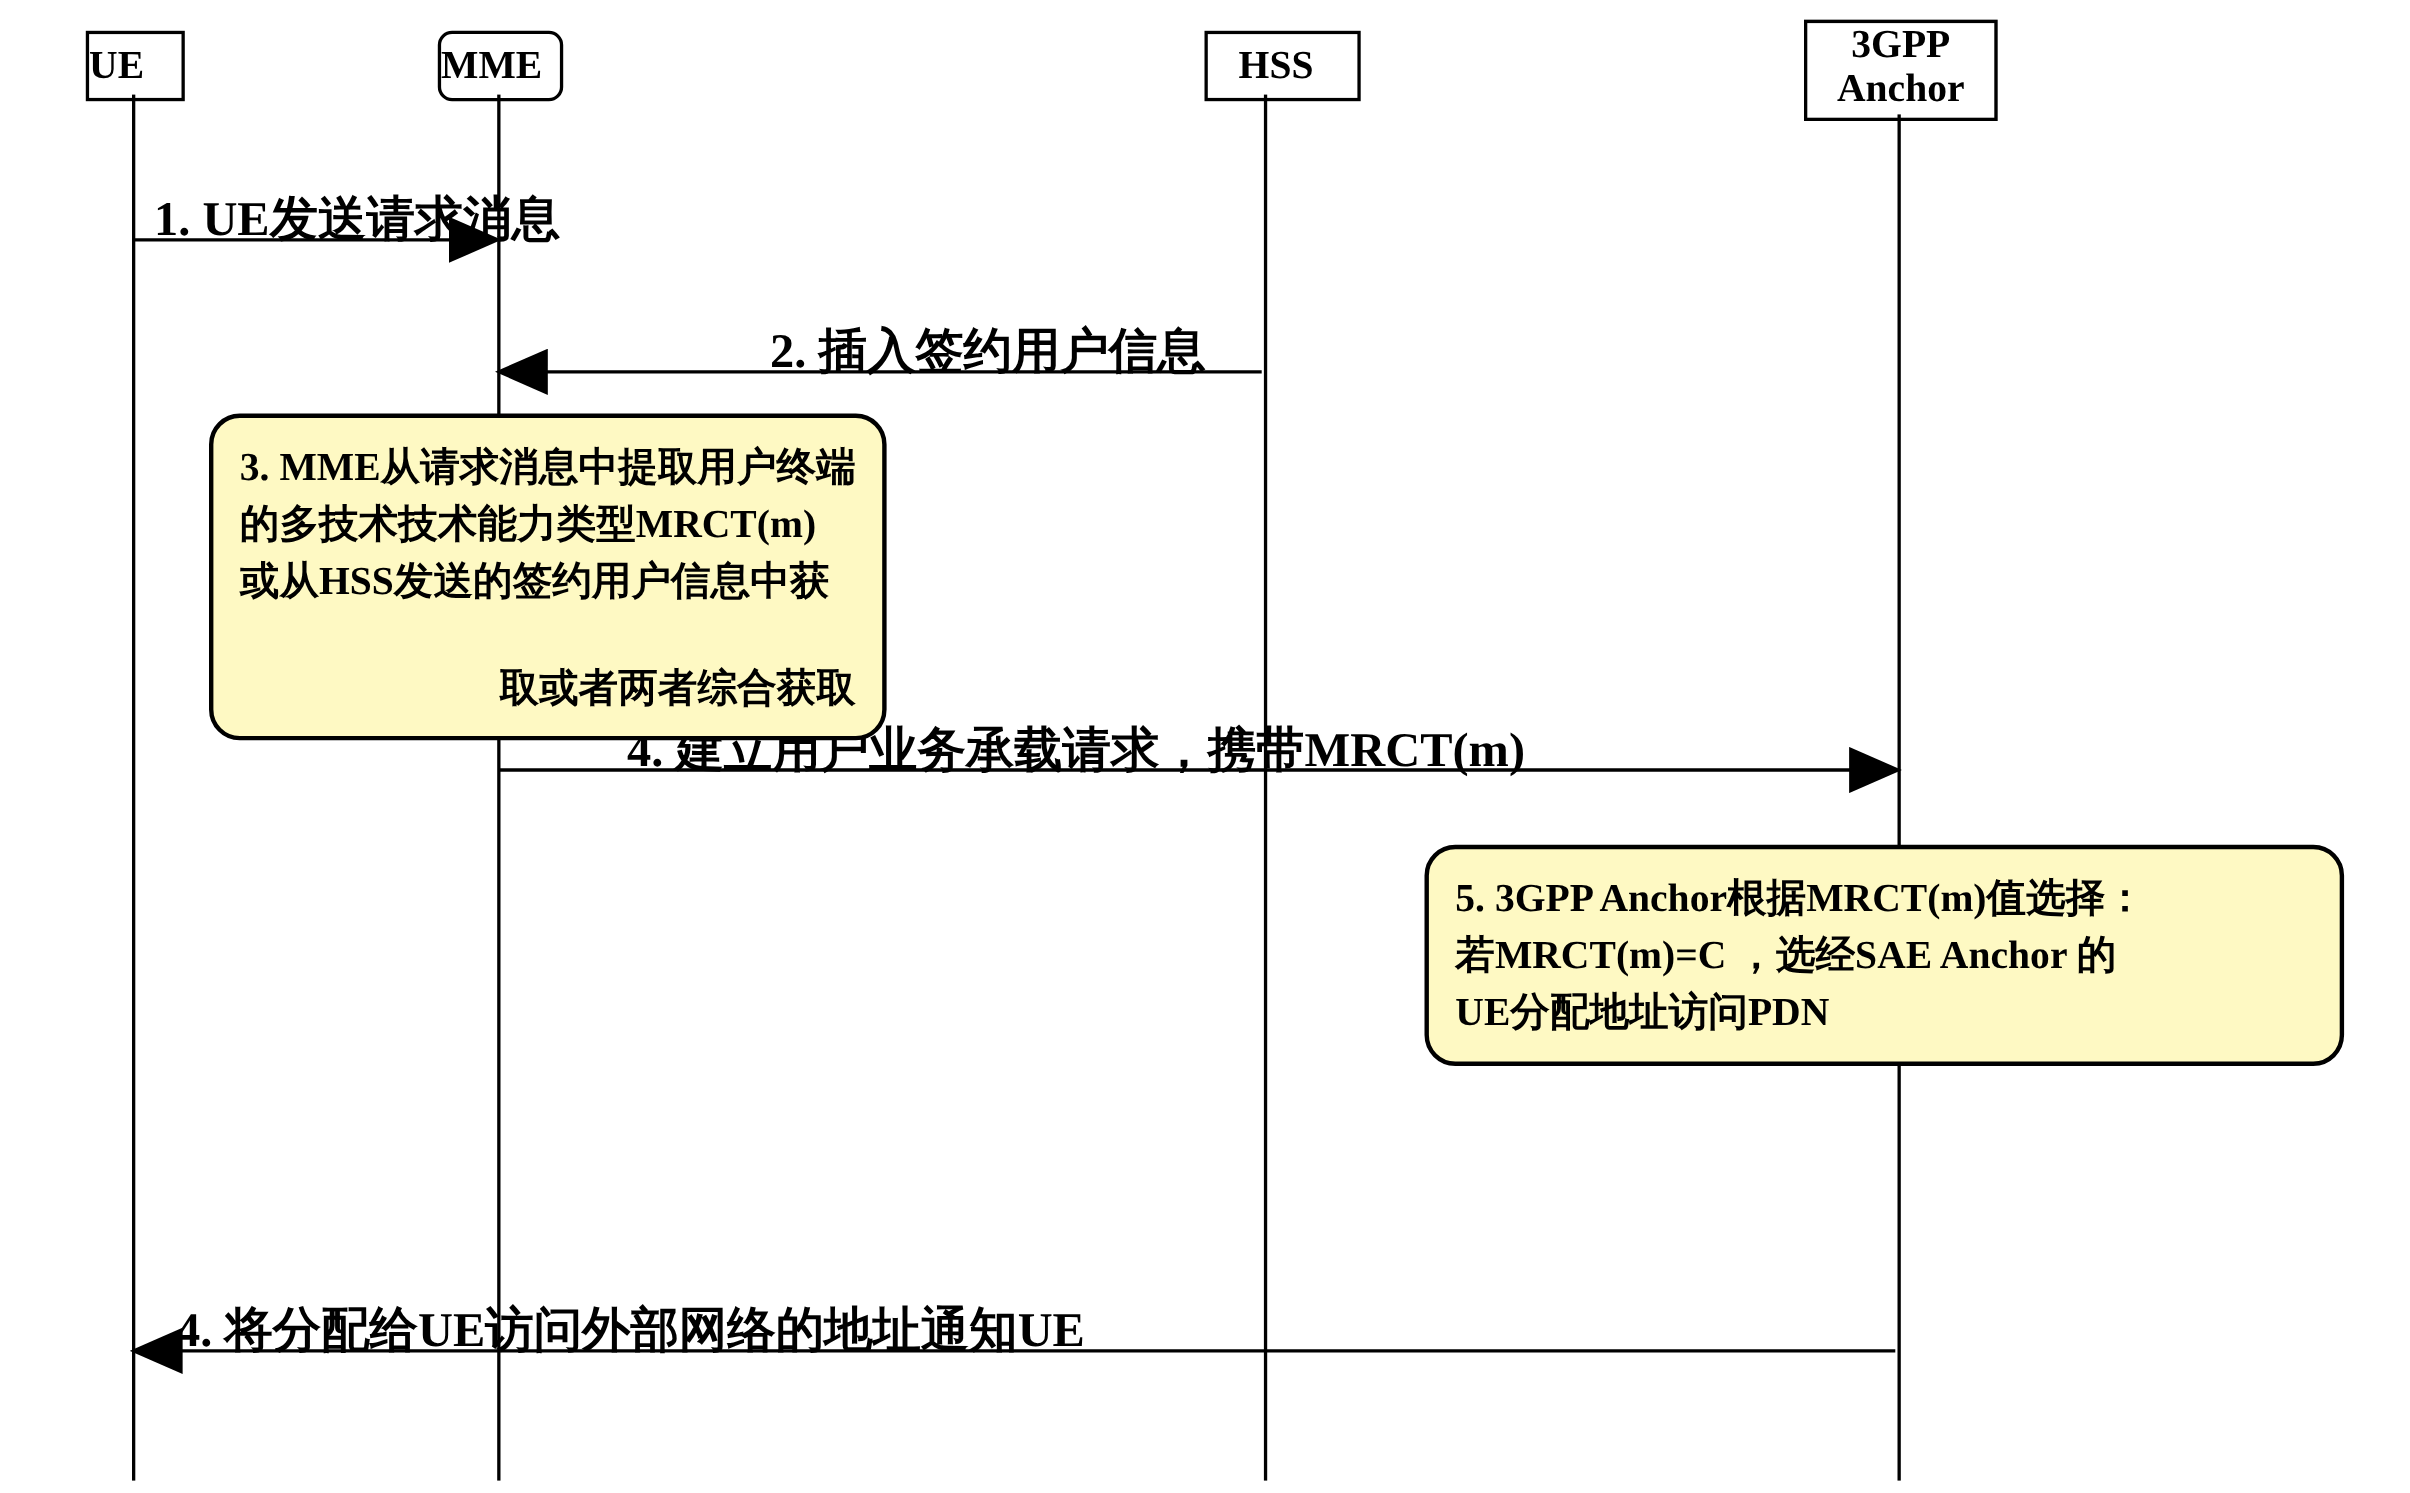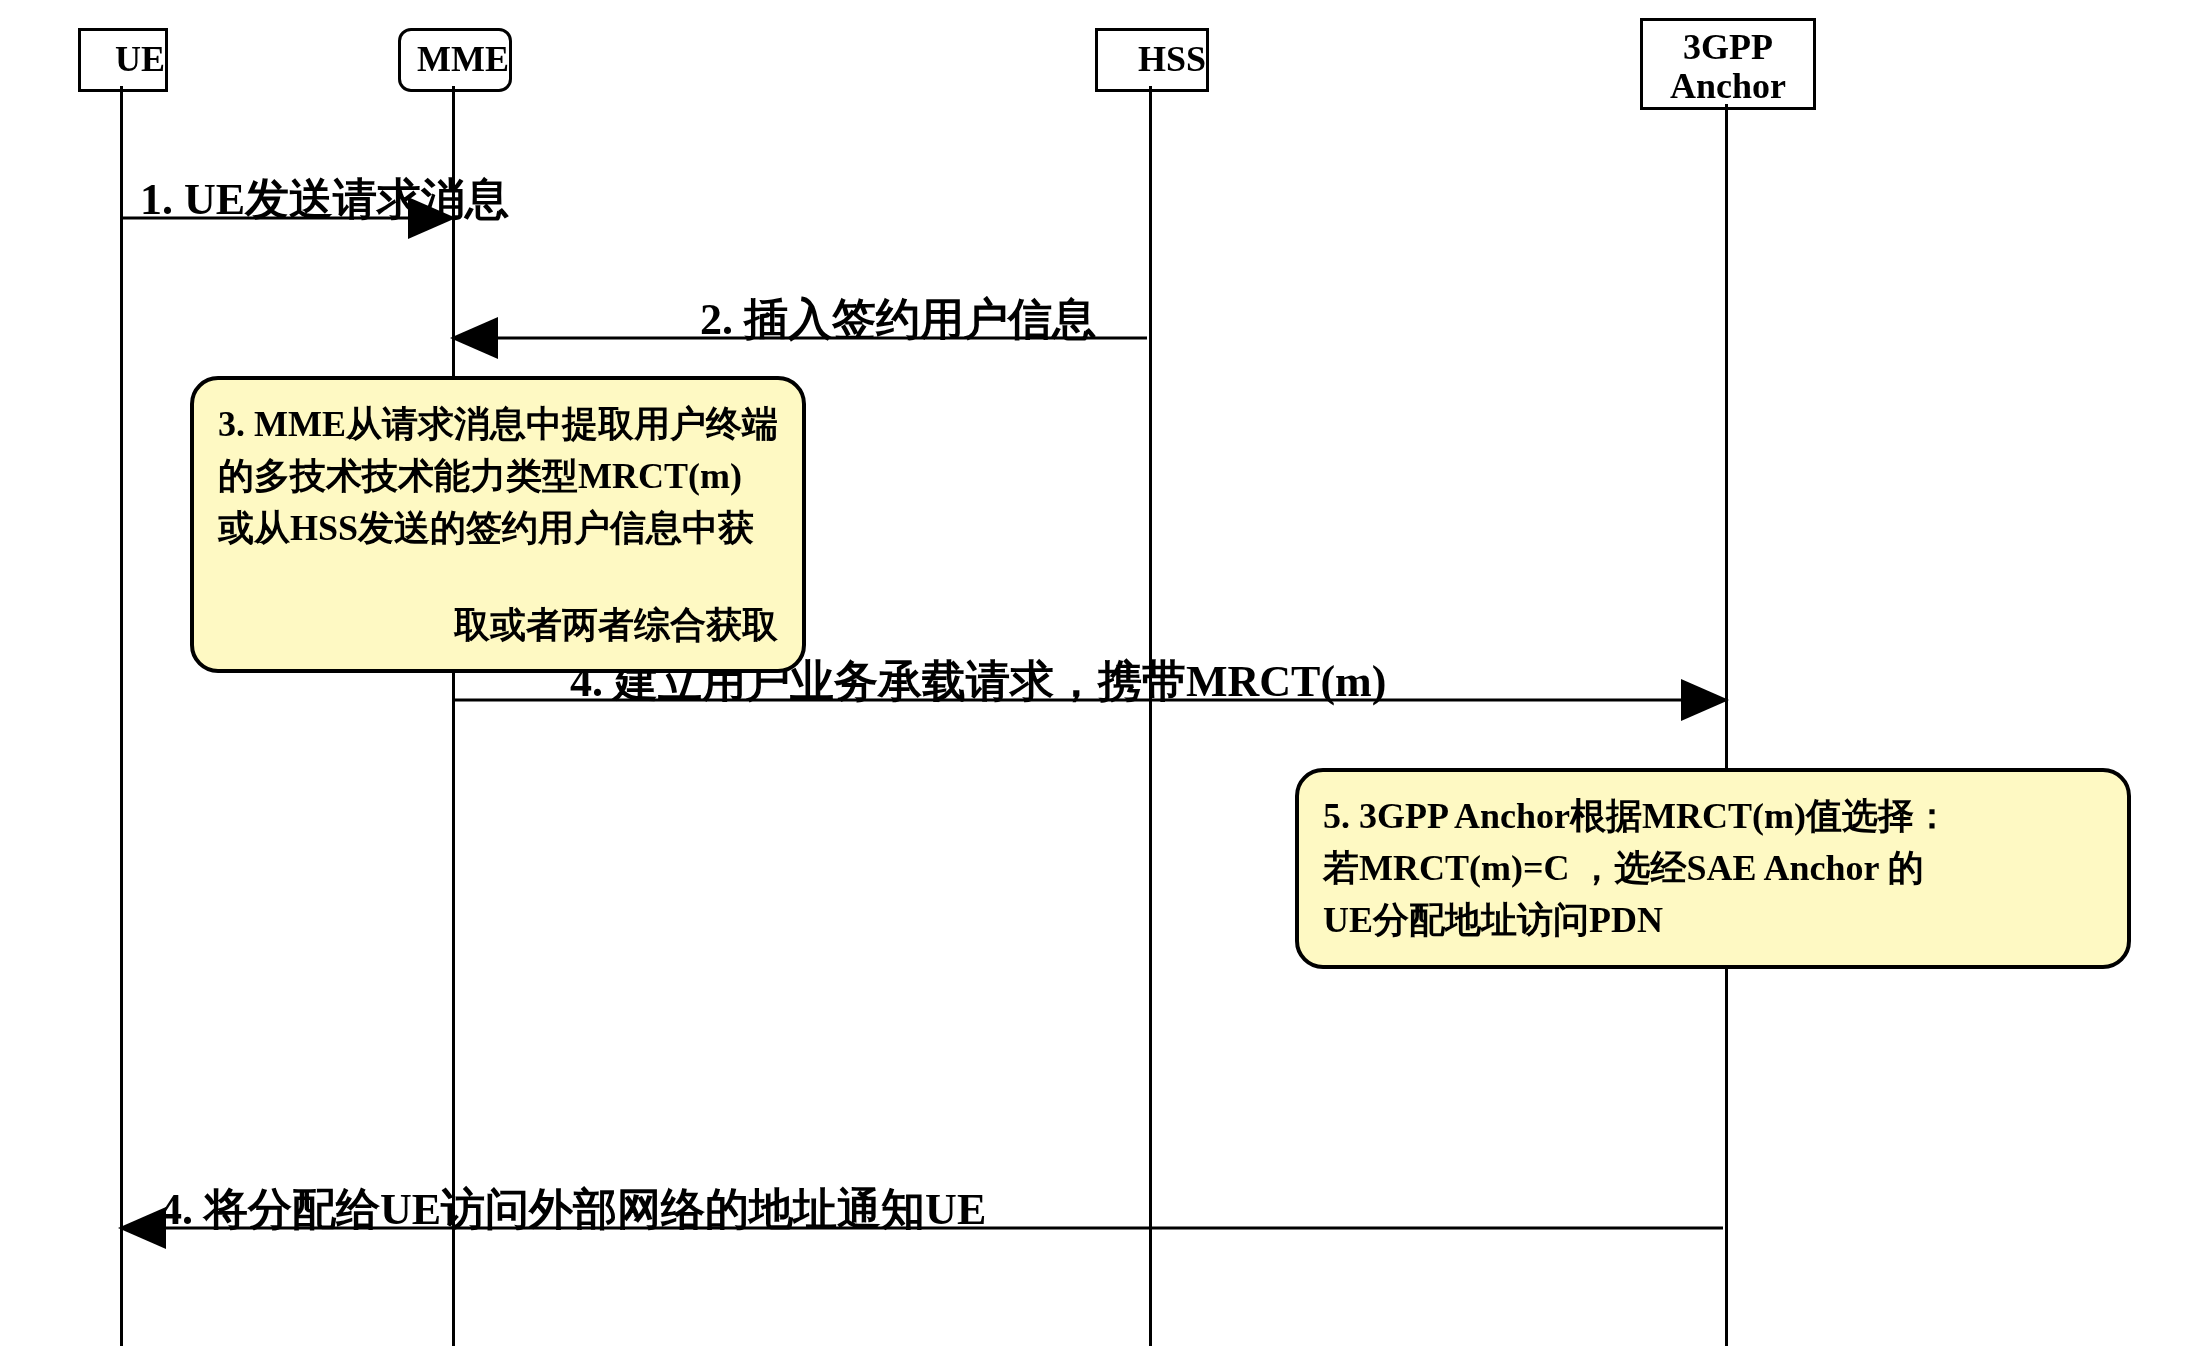--- a/index.html
+++ b/index.html
@@ -16,21 +16,21 @@
   }
   
   .actor {
     position: absolute;
     border: 3px solid #000;
     background: #fff;
     font-weight: bold;
     text-align: center;
     display: flex;
     align-items: center;
-    justify-content: flex-end;
+    justify-content: flex-start;
     font-size: 36px;
     line-height: 1.1;
   }
   
   .lifeline {
     position: absolute;
     width: 0;
     border-left: 3px solid #000;
   }
   
@@ -66,21 +66,21 @@
 <div class="canvas">
 
   <div class="actor" style="left:78px; top:28px; width:84px; height:58px;">
     <span>UE</span>
   </div>
 
   <div class="actor" style="left:398px; top:28px; width:108px; height:58px;border-radius:13px;">
     <span>MME</span>
   </div>
 
-  <div class="actor" style="left:1095px; top:28px; width:108px; height:58px;">
+  <div class="actor" style="left:1095px; top:28px; width:108px; height:58px;padding-left:28px;">
     <span>HSS</span>
   </div>
 
   <div class="actor" style="left:1640px; top:18px; width:170px; height:86px;">
     <span>3GPP</span>
       <br>
     <span style="position:absolute; top:44px;">Anchor</span>
   </div>
 
   <div class="actor" style="left:1640px; top:18px; width:170px; height:86px; flex-direction:column; border:3px solid #000;">

